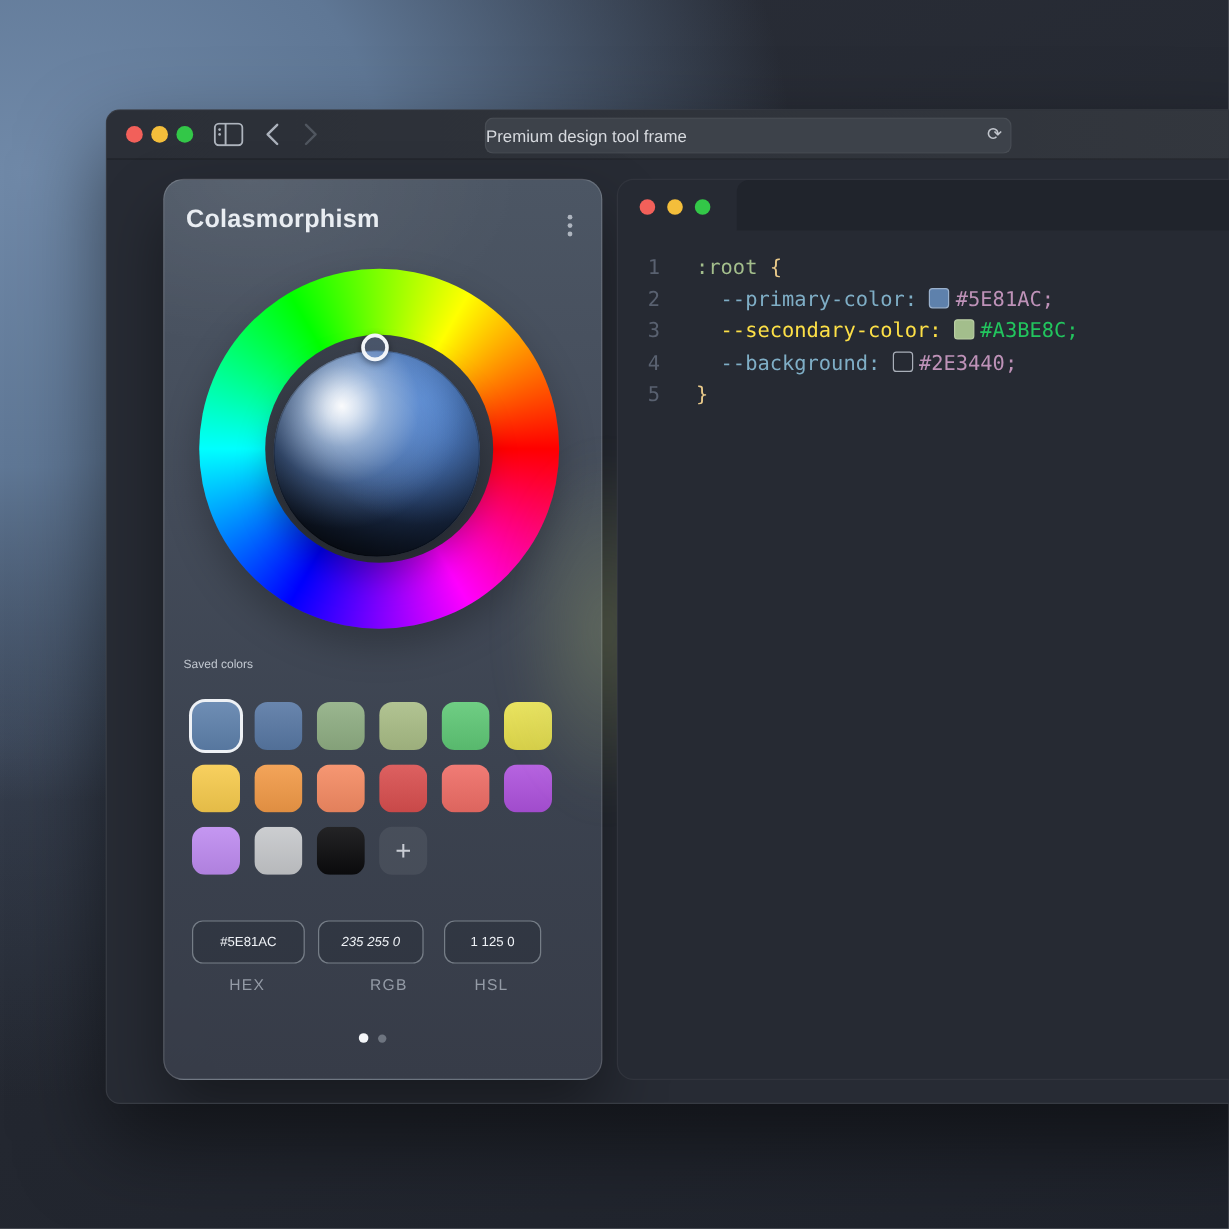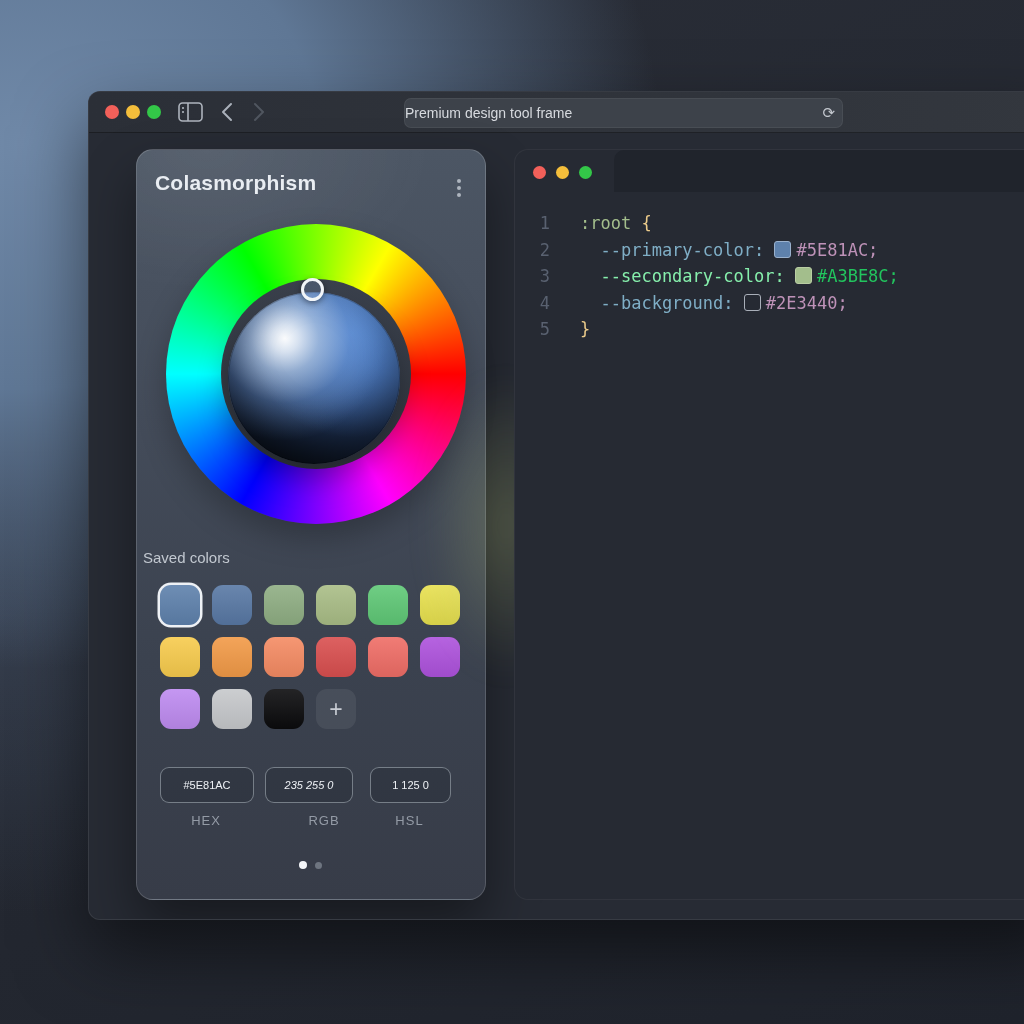--- a/index.html
+++ b/index.html
@@ -48,38 +48,39 @@
     filter:blur(14px);pointer-events:none;
   }
   .card{
     position:absolute;left:47px;top:57px;width:348px;height:749px;z-index:2;
     border-radius:17px;
     background:
       radial-gradient(320px 200px at 20% 0%, rgba(255,255,255,0.07), rgba(255,255,255,0) 70%),
       linear-gradient(180deg,#4C5664 0%,#444C5A 35%,#3B424F 68%,#373C48 100%);
     border:1px solid rgba(255,255,255,0.16);
     box-shadow:0 26px 52px rgba(0,0,0,0.40);
+    padding-left:16px;
   }
   .card-title{position:absolute;left:18px;top:21px;font-size:21px;font-weight:600;color:#E9EDF2;letter-spacing:0.2px;}
   .kebab{position:absolute;right:24px;top:36px;width:4px;height:4px;border-radius:50%;
     background:#AEB5BF;box-shadow:0 -7px 0 #AEB5BF,0 7px 0 #AEB5BF;}
   .hue-ring{position:absolute;left:29px;top:74px;width:300px;height:300px;border-radius:50%;
     box-shadow:0 14px 30px rgba(0,0,0,0.25);}
   .hue-hole{position:absolute;left:84px;top:129px;width:190px;height:190px;border-radius:50%;
     background:radial-gradient(circle at 50% 32%, #414855 0%, #373D48 55%, #31363F 100%);}
   .sphere{position:absolute;left:91px;top:142px;width:172px;height:172px;border-radius:50%;
     background:
       radial-gradient(circle at 33% 27%, rgba(255,255,255,0.98) 0%, rgba(228,236,246,0.92) 8%, rgba(178,200,228,0.72) 20%, rgba(120,158,212,0.35) 38%, rgba(120,158,212,0) 60%),
       radial-gradient(circle at 72% 24%, rgba(88,140,216,0.9) 0%, rgba(88,140,216,0) 58%),
       linear-gradient(200deg,#4E7CC2 6%,#3A5E99 36%,#1F3356 64%,#0C131F 90%);
     box-shadow:inset 0 -22px 42px rgba(0,0,0,0.5), inset 0 0 0 1px rgba(0,0,0,0.22), 0 14px 30px rgba(0,0,0,0.35);}
   .handle{position:absolute;left:164px;top:128px;width:17px;height:17px;border-radius:50%;
     border:3.5px solid #F2F5F8;background:rgba(122,152,198,0.25);
     box-shadow:0 2px 6px rgba(0,0,0,0.45);}
-  .saved-label{position:absolute;left:6px;top:399px;font-size:15px;color:#C2C8D0;}
+  .saved-label{position:absolute;left:16px;top:399px;font-size:10px;color:#C2C8D0;}
   .grid{position:absolute;left:23px;top:435px;width:310px;display:flex;flex-wrap:wrap;gap:12px;}
   .swatch{width:40px;height:40px;border-radius:11px;
     background-image:linear-gradient(180deg,rgba(255,255,255,0.10),rgba(0,0,0,0.08));}
   .swatch.selected{box-shadow:0 0 0 2.5px #EEF1F5;}
   .swatch.add{background:rgba(255,255,255,0.07);display:flex;align-items:center;justify-content:center;
     color:#C9CDD4;font-size:23px;font-weight:300;}
   .valuebox{position:absolute;top:617px;height:34px;border-radius:9px;
     border:1.5px solid rgba(205,212,222,0.45);background:rgba(18,22,28,0.18);
     color:#EFF2F6;font-size:11px;font-weight:500;text-align:center;line-height:34px;}
   .vb-hex{left:23px;width:92px;} .vb-rgb{left:128px;width:86px;font-style:italic;} .vb-hsl{left:233px;width:79px;}
@@ -190,19 +191,19 @@
   <div class="glow"></div>
 
   <div class="code-panel">
     <span class="cp-light r"></span>
     <span class="cp-light y"></span>
     <span class="cp-light g"></span>
     <div class="tabstrip"></div>
     <div class="code">
         <div class="code-line"><span class="ln">1</span><span class="lc"><span style="color: rgb(163, 190, 140);">:root</span><span style="color: rgb(216, 222, 233);"> </span><span style="color: rgb(235, 203, 139);">{</span></span></div>
         <div class="code-line"><span class="ln">2</span><span class="lc"><span style="color: rgb(127, 174, 198);">  --primary-color: </span><span class="code-swatch" style="background-color: rgb(94, 129, 172); border-color: rgb(154, 177, 205);"></span><span style="color: rgb(190, 146, 184);">#5E81AC;</span></span></div>
-        <div class="code-line"><span class="ln">3</span><span class="lc"><span style="color: #86efac;">  --secondary-color: </span><span class="code-swatch" style="background-color: rgb(163, 190, 140); border-color: rgb(185, 205, 163);"></span><span style="color: #22c55e;">#A3BE8C;</span></span></div>
+        <div class="code-line"><span class="ln">3</span><span class="lc"><span style="color: #fde047;">  --secondary-color: </span><span class="code-swatch" style="background-color: rgb(163, 190, 140); border-color: rgb(185, 205, 163);"></span><span style="color: #22c55e;">#A3BE8C;</span></span></div>
         <div class="code-line"><span class="ln">4</span><span class="lc"><span style="color: rgb(127, 174, 198);">  --background: </span><span class="code-swatch" style="background-color: transparent; border-color: rgb(169, 175, 185);"></span><span style="color: rgb(190, 146, 184);">#2E3440;</span></span></div>
         <div class="code-line"><span class="ln">5</span><span class="lc"><span style="color: rgb(235, 203, 139);">}</span></span></div>
       </div>
   </div>
 
 </div>
 
 </body></html>

